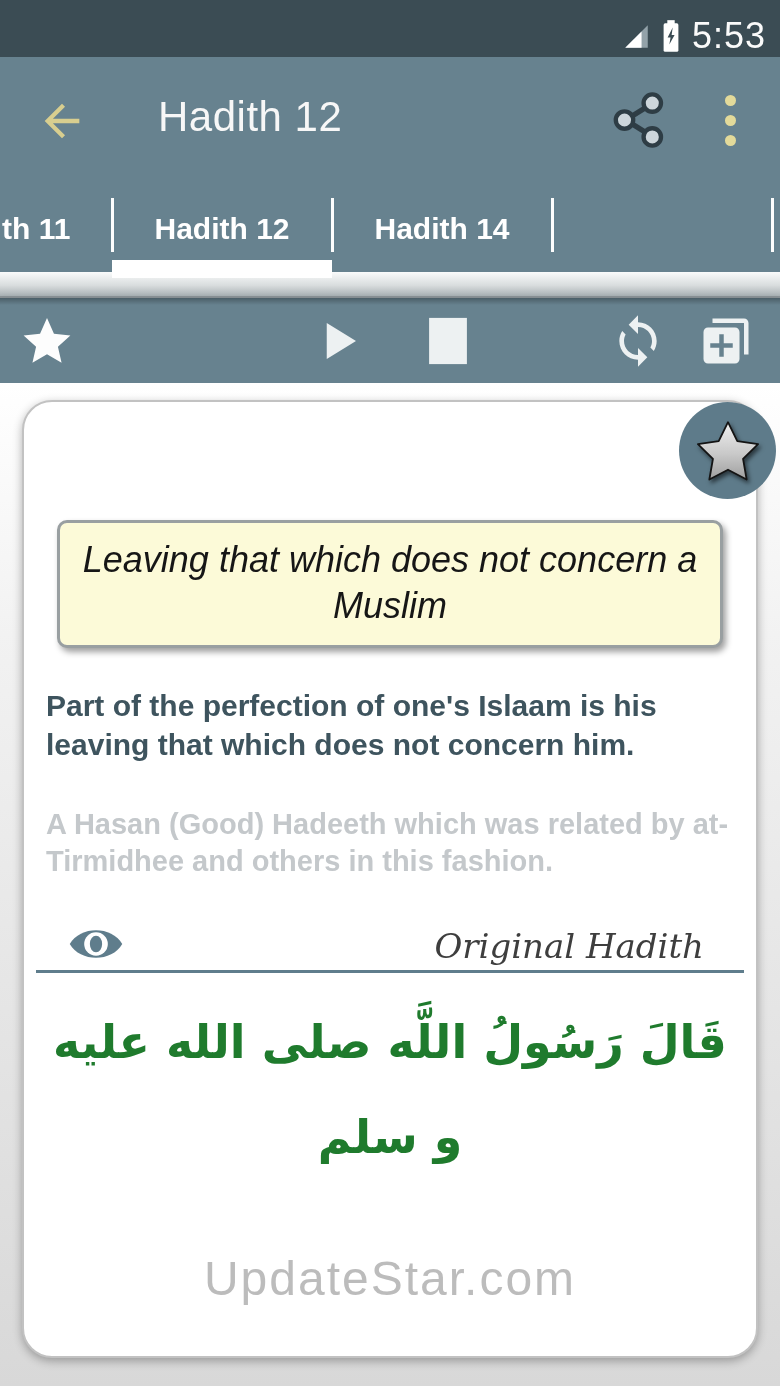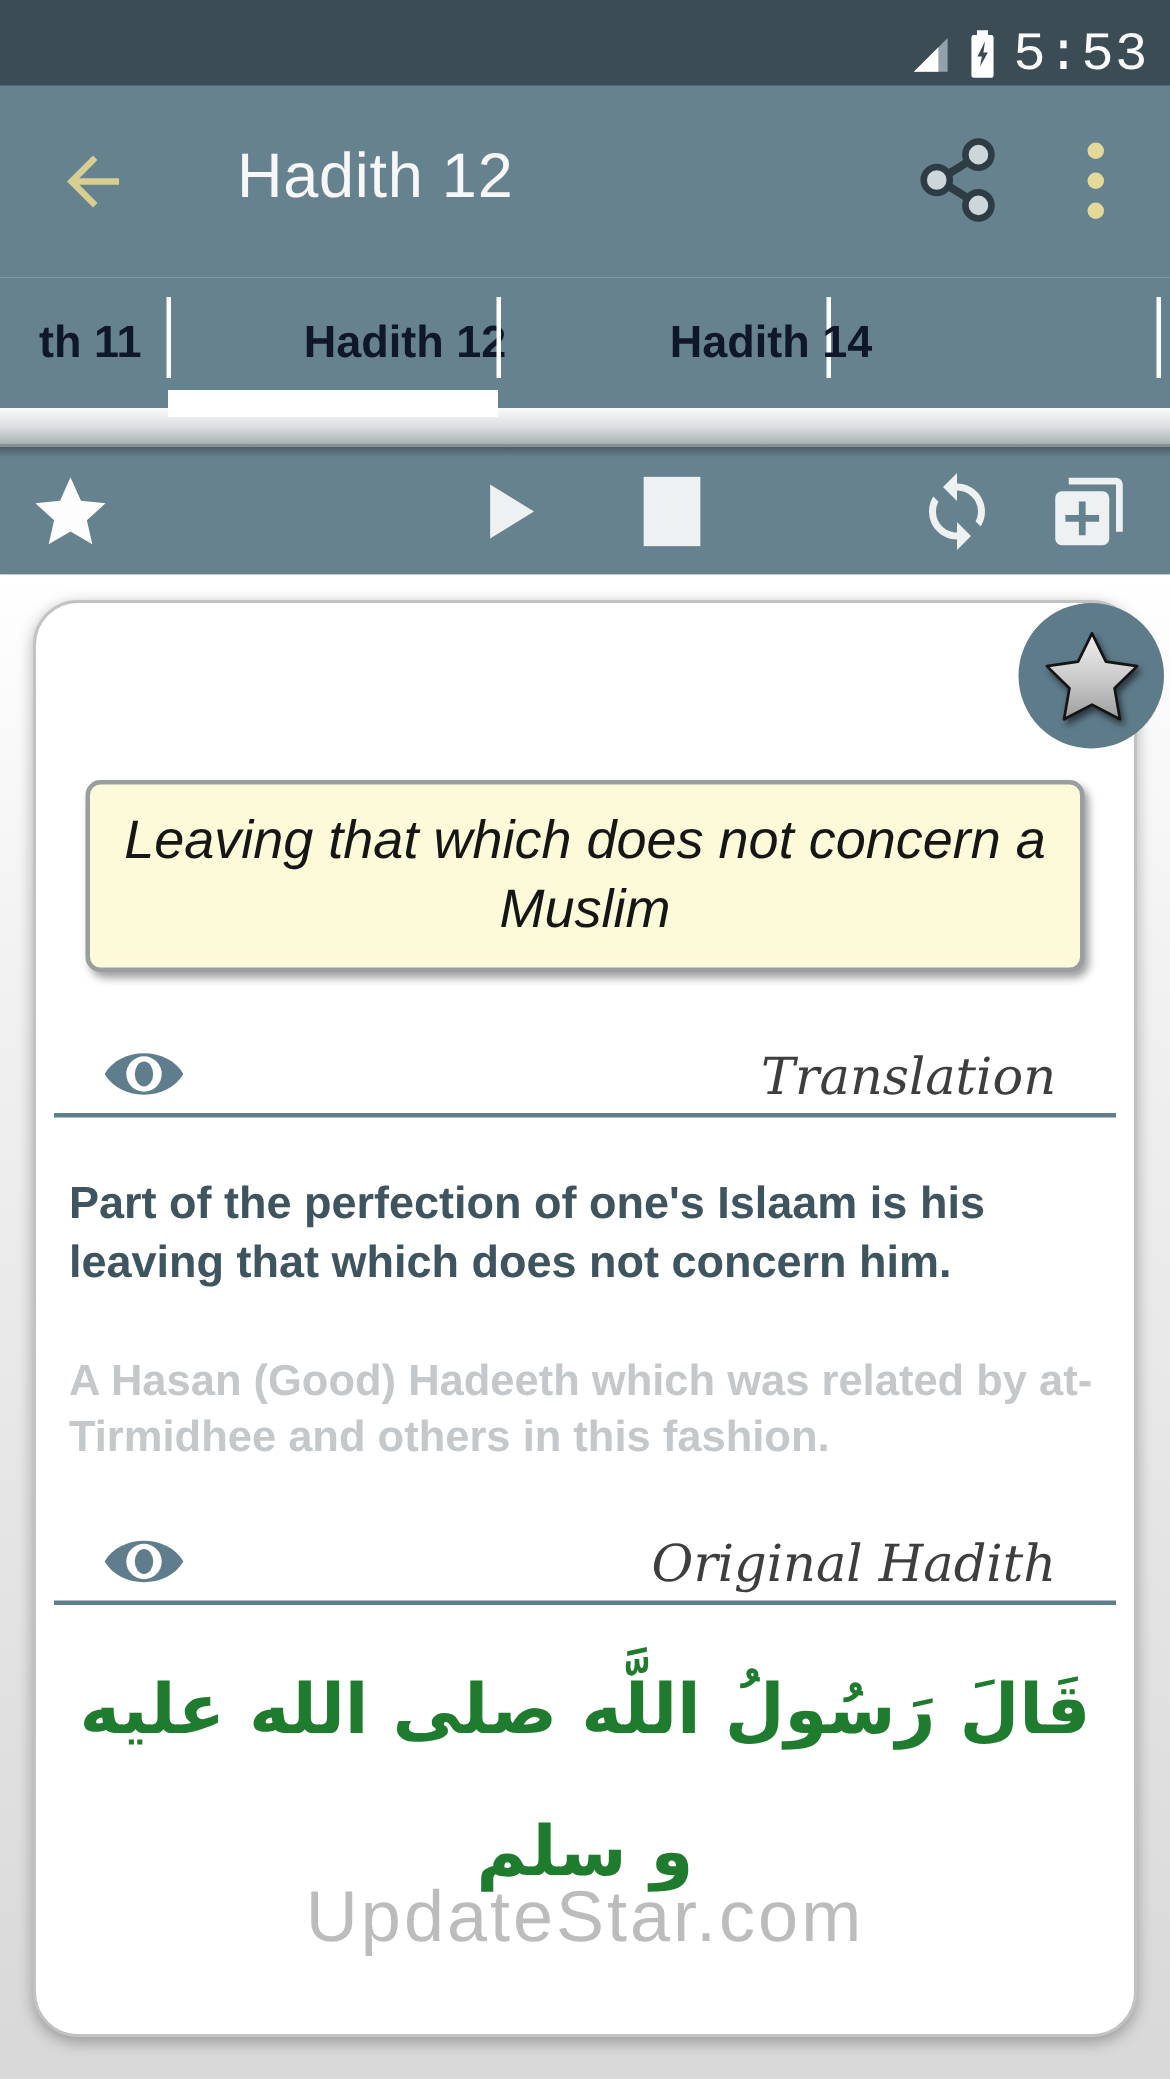--- a/index.html
+++ b/index.html
@@ -8,21 +8,21 @@
     font-family:"Liberation Sans", sans-serif;
     background:#D8D8D8;
     position:relative;
     overflow:hidden;
   }
   
   .statusbar {
     position:absolute; top:0; left:0; width:780px; height:72px;
     background:#3B4C54;
     display:flex; align-items:center; justify-content:flex-end;
-    padding-right:14px; gap:8px;font-family:Liberation Mono, monospace;
+    padding-right:14px; gap:8px;
   }
   .statusbar .time { color:#FAFAFA; font-size:36px; font-weight:500; letter-spacing:1px; }
   
   .appbar {
     position:absolute; top:57px; left:0; width:780px; height:128px;
     background:#67828F;
   }
   .back-btn { position:absolute; left:36px; top:38px; width:52px; height:52px; cursor:pointer; }
   .appbar-title {
     position:absolute; left:158px; top:36px;
@@ -32,21 +32,21 @@
   .overflow-btn { position:absolute; right:30px; top:30px; width:40px; height:66px; cursor:pointer;
     display:flex; flex-direction:column; align-items:center; justify-content:center; gap:9px; }
   .overflow-btn .dot { width:11px; height:11px; border-radius:50%; background:#E3DA9A; }
   
   .tabbar {
     position:absolute; top:185px; left:0; width:780px; height:87px;
     background:#67828F; display:flex;
   }
   .tab {
     position:relative; height:100%; display:flex; align-items:center; justify-content:center;
-    color:#0f172a; font-size:30px; font-weight:bold; cursor:pointer;margin-left:24px;
+    color:#ffffff; font-size:30px; font-weight:bold; cursor:pointer;
   }
   .tab.partial { width:112px; justify-content:flex-start; padding-left:2px; overflow:hidden; }
   .tab.full { width:220px; }
   .tab-divider { position:absolute; top:13px; width:3px; height:54px; background:#FDFDFD; }
   .tab-indicator {
     position:absolute; left:112px; bottom:-6px; width:220px; height:18px;
     background:#FFFFFF; z-index:3;
   }
   
   .strip {
@@ -224,28 +224,20 @@
       <polygon points="50,10 62.9,36.2 91.8,40.4 70.9,60.8 75.9,89.6 50,76 24.1,89.6 29.1,60.8 8.2,40.4 37.1,36.2" fill="url(#sg)" stroke="#141414" stroke-width="2.5" stroke-linejoin="round"></polygon>
     </svg>
   </div>
 
   <div class="card">
 
     <div class="title-box">
       <div class="script">Leaving that which does not concern a Muslim</div>
     </div>
 
-    <div class="section-head">
-      <svg class="eye-btn" viewBox="0 0 64 44">
-        <path d="M2,22 C14,1 50,1 62,22 C50,43 14,43 2,22 Z" fill="#5F7D8C"></path>
-        <circle cx="32" cy="22" r="13.5" fill="#FFFFFF"></circle>
-        <ellipse cx="32" cy="22" rx="7" ry="9.5" fill="#5F7D8C"></ellipse>
-      </svg>
-      <div class="script-heading">Translation</div>
-    </div>
 
     <div class="trans-text">Part of the perfection of one's Islaam is his leaving that which does not concern him.</div>
 
     <div class="trans-note">A Hasan (Good) Hadeeth which was related by at-Tirmidhee and others in this fashion.</div>
 
     <div class="section-head second">
       <svg class="eye-btn" viewBox="0 0 64 44">
         <path d="M2,22 C14,1 50,1 62,22 C50,43 14,43 2,22 Z" fill="#5F7D8C"></path>
         <circle cx="32" cy="22" r="13.5" fill="#FFFFFF"></circle>
         <ellipse cx="32" cy="22" rx="7" ry="9.5" fill="#5F7D8C"></ellipse>

